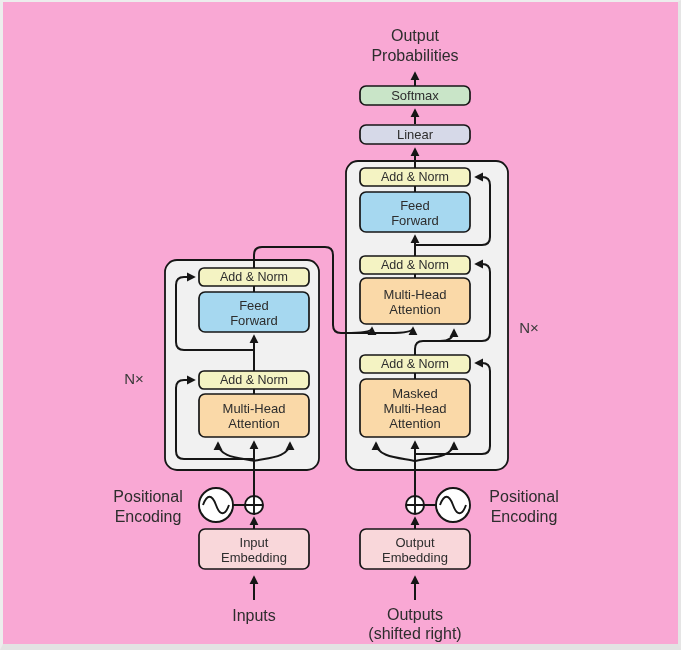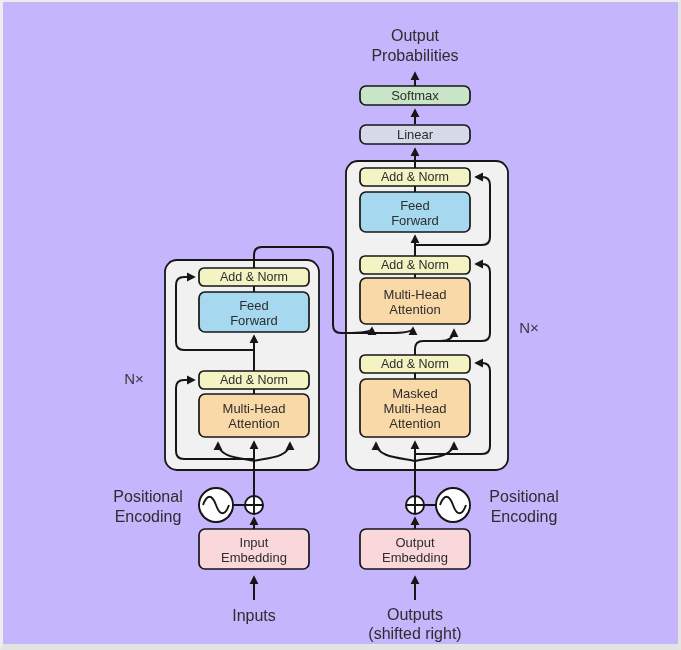--- a/index.html
+++ b/index.html
@@ -1,21 +1,21 @@
 <!DOCTYPE html>
 <html><head>
 <meta charset="utf-8">
 <style>
   html, body { margin: 0; padding: 0; background: #ffffff; }
   .frame {
     position: relative;
     width: 681px;
     height: 650px;
     box-sizing: border-box;
-    background: #c4b5fd;
+    background: #f9a8d4;
     border-top: 2px solid #ededed;
     border-left: 3px solid #ededed;
     border-right: 3px solid #e5e5e5;
     border-bottom: 6px solid #e3e3e3;
     overflow: hidden;
     font-family: "Liberation Sans", sans-serif;
   }
   svg { position: absolute; left: 0; top: 0; }
   svg text {
     font-family: "Liberation Sans", sans-serif;

